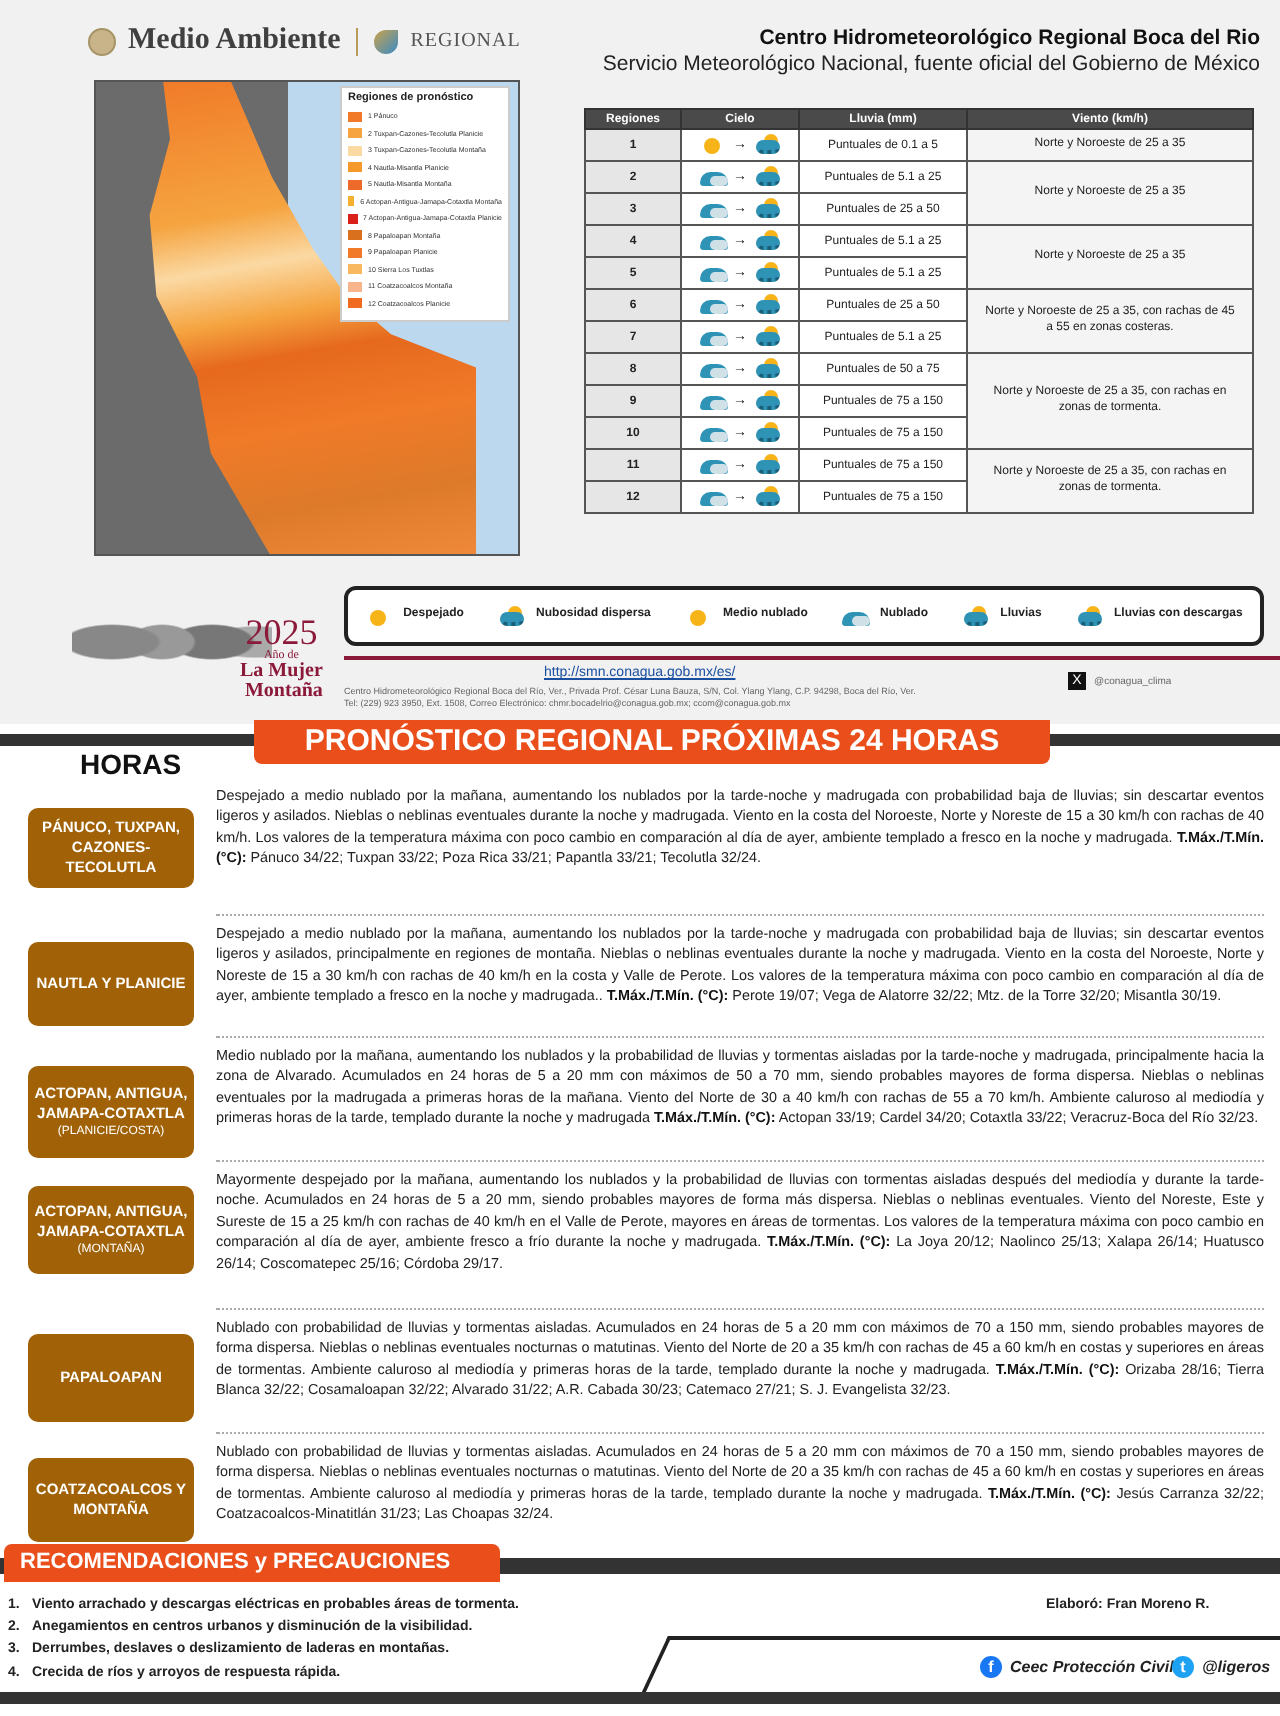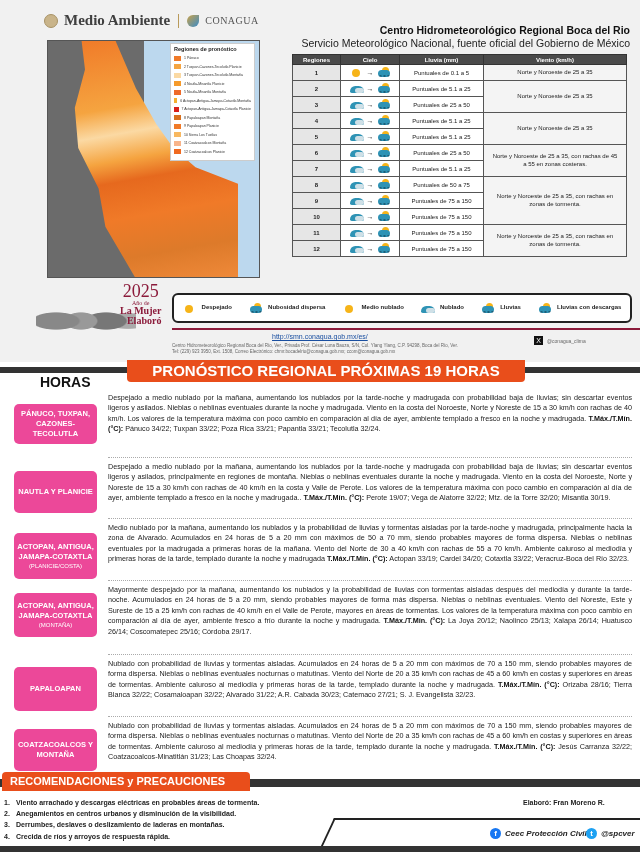--- a/index.html
+++ b/index.html
@@ -8,21 +8,21 @@
 
   .top { position: absolute; left: 0; top: 0; width: 640px; height: 362px; background: #f1f1f1; }
 
   .logo { position: absolute; left: 44px; top: 12px; display: flex; align-items: center; gap: 6px; }
   .logo .seal { width: 14px; height: 14px; border-radius: 50%; background: #c9b48a; border: 1px solid #a89366; }
   .logo .ma { font-family: "Liberation Serif", serif; font-weight: bold; font-size: 15px; color: #404040; }
   .logo .sep { width: 1px; height: 14px; background: #b99a5a; margin: 0 2px; }
   .logo .cg-ic { width: 12px; height: 12px; border-radius: 50% 0 50% 50%; background: linear-gradient(135deg,#c9a24a,#3a8bc7); }
   .logo .cg { font-family: "Liberation Serif", serif; font-size: 10px; color: #555; letter-spacing: .5px; }
 
-  .hdr { position: absolute; right: 10px; top: 13px; text-align: right; margin-top: 11px; }
+  .hdr { position: absolute; right: 10px; top: 13px; text-align: right; }
   .hdr .t1 { font-weight: bold; font-size: 10.5px; color: #111; }
   .hdr .t2 { font-size: 10.5px; color: #222; margin-top: 1px; }
 
   .map { position: absolute; left: 47px; top: 40px; width: 213px; height: 238px; background: #6b6b6b; border: 1px solid #555; overflow: hidden; }
   .map .sea { position: absolute; right: 0; top: 0; width: 115px; height: 100%; background: #bcd8ee; }
   .map .land { position: absolute; left: 20px; top: 0; width: 170px; height: 238px;
     background: linear-gradient(170deg, #f07a28 0%, #f5a440 28%, #fbd9a3 38%, #f5a440 48%, #e6691e 56%, #f07a28 70%, #dd7a2a 85%, #f08a3a 100%);
     clip-path: polygon(8% 0, 28% 0, 40% 20%, 52% 35%, 62% 45%, 75% 53%, 100% 60%, 100% 100%, 40% 100%, 22% 78%, 18% 62%, 6% 45%, 4% 28%, 10% 12%); }
   .legend { position: absolute; left: 122px; top: 2px; width: 85px; height: 118px; background: #fff; padding: 2px 3px; border: 1px solid #ccc; }
   .legend .lt { font-size: 5.5px; font-weight: bold; color: #222; margin-bottom: 2px; }
@@ -41,41 +41,41 @@
   .ic { display: inline-block; position: relative; width: 14px; height: 11px; }
   .ic.sun::before { content: ""; position: absolute; left: 2px; top: 2px; width: 8px; height: 8px; border-radius: 50%; background: #f6b419; }
   .ic.cloud::before { content: ""; position: absolute; left: 0; top: 3px; width: 14px; height: 7px; border-radius: 6px 6px 2px 2px; background: #2f93b5; }
   .ic.cloud::after { content: ""; position: absolute; left: 5px; top: 5px; width: 9px; height: 5px; border-radius: 4px; background: #cfe0e7; }
   .ic.rain::before { content: ""; position: absolute; left: 5px; top: 0; width: 7px; height: 7px; border-radius: 50%; background: #f6b419; }
   .ic.rain::after { content: ""; position: absolute; left: 1px; top: 3px; width: 12px; height: 5px; border-radius: 5px; background: #2f93b5; border-bottom: 2px dotted #1b5f7a; }
   .arrow { font-size: 7px; color: #111; }
 
   .mujer { position: absolute; left: 36px; top: 292px; width: 100px; height: 58px;
     background: radial-gradient(ellipse at 20% 50%, #888 0 20%, transparent 22%), radial-gradient(ellipse at 45% 50%, #999 0 20%, transparent 22%), radial-gradient(ellipse at 70% 50%, #777 0 20%, transparent 22%), radial-gradient(ellipse at 92% 50%, #aaa 0 18%, transparent 20%); }
-  .year { position: absolute; left: 120px; top: 282px; text-align: center; color: #8b1a3a; font-family: "Liberation Serif", serif; line-height: 1; }
+  .year { position: absolute; left: 120px; top: 307px; text-align: center; color: #8b1a3a; font-family: "Liberation Serif", serif; line-height: 1; }
   .year .y { font-size: 18px; }
   .year .a { font-size: 6px; }
   .year .m { font-size: 10px; font-weight: bold; text-align: right; }
 
   .sky-legend { position: absolute; left: 172px; top: 293px; width: 460px; height: 30px; border: 2px solid #222; border-radius: 6px; background: #fff; display: flex; align-items: center; justify-content: space-around; }
   .sl-item { display: flex; align-items: center; gap: 5px; }
   .sl-item .lab { font-size: 6px; font-weight: bold; text-align: center; line-height: 1.2; color: #222; }
 
   .redline { position: absolute; left: 172px; top: 328px; width: 468px; height: 2px; background: #8b1a3a; }
   .url { position: absolute; left: 272px; top: 333px; font-size: 7px; color: #1a4fa0; text-decoration: underline; }
   .addr { position: absolute; left: 172px; top: 343px; font-size: 4.5px; color: #666; line-height: 1.3; width: 360px; }
   .xhandle { position: absolute; left: 534px; top: 336px; display: flex; align-items: center; gap: 4px; }
   .xhandle .xb { width: 9px; height: 9px; background: #111; color: #fff; font-size: 7px; text-align: center; line-height: 9px; }
   .xhandle .xt { font-size: 5px; color: #666; }
 
   .banner-bar { position: absolute; left: 0; top: 367px; width: 640px; height: 6px; background: #333; }
   .banner { position: absolute; left: 127px; top: 360px; width: 398px; height: 22px; background: #e94e1b; border-radius: 0 0 4px 4px; color: #fff; font-weight: bold; font-size: 15px; text-align: center; line-height: 22px; }
 
   .cuenca { position: absolute; left: 40px; top: 374px; font-weight: bold; font-size: 14px; color: #111; }
-  .bname { position: absolute; left: 14px; width: 83px; background: #ec4899; color: #fff; font-weight: bold; font-size: 7.5px; text-align: center; border-radius: 5px; display: flex; flex-direction: column; justify-content: center; line-height: 1.35; }
+  .bname { position: absolute; left: 14px; width: 83px; background: #a16207; color: #fff; font-weight: bold; font-size: 7.5px; text-align: center; border-radius: 5px; display: flex; flex-direction: column; justify-content: center; line-height: 1.35; }
   .bname .sub { font-size: 6px; font-weight: normal; }
   .btext { position: absolute; left: 108px; width: 524px; font-size: 7.2px; line-height: 1.45; text-align: justify; color: #222; }
   .btext b { font-weight: bold; color: #111; }
   .dots { position: absolute; left: 108px; width: 524px; border-top: 1px dotted #aaa; }
 
   .rec-bar { position: absolute; left: 0; top: 779px; width: 640px; height: 8px; background: #333; }
   .rec { position: absolute; left: 2px; top: 772px; width: 248px; height: 19px; background: #e94e1b; color: #fff; font-weight: bold; font-size: 11px; line-height: 19px; padding-left: 8px; border-radius: 4px 4px 0 0; }
 
   .recs { position: absolute; left: 4px; top: 797px; font-size: 7px; font-weight: bold; color: #222; line-height: 1.6; list-style: none; }
   .recs li span.n { display: inline-block; width: 12px; }
@@ -90,21 +90,21 @@
 </head>
 <body>
 
 <div class="top">
 
   <div class="logo">
     <span class="seal"></span>
     <span class="ma">Medio Ambiente</span>
     <span class="sep"></span>
     <span class="cg-ic"></span>
-    <span class="cg">CONAGUA</span>
+    <span class="cg">REGIONAL</span>
   </div>
 
   <div class="hdr">
     <div class="t1">Centro Hidrometeorológico Regional Boca del Rio</div>
     <div class="t2">Servicio Meteorológico Nacional, fuente oficial del Gobierno de México</div>
   </div>
 
   <div class="map">
     <div class="sea"></div>
     <div class="land"></div>
@@ -312,21 +312,21 @@
           <td class="rain">Puntuales de 75 a 150</td>
         </tr>
       </tbody>
   </table>
 
   <div class="mujer"></div>
   <div class="year">
     <div class="y">2025</div>
     <div class="a">Año de</div>
     <div class="m">La Mujer</div>
-    <div class="m">Elaboró</div>
+    <div class="m">Montaña</div>
   </div>
 
   <div class="sky-legend">
     <div class="sl-item">
       <span class="ic sun"></span>
       <span class="lab">Despejado</span>
     </div>
     <div class="sl-item">
       <span class="ic rain" style="--x:0"></span>
       <span class="lab">Nubosidad dispersa</span>
@@ -355,21 +355,21 @@
     <div>Centro Hidrometeorológico Regional Boca del Río, Ver., Privada Prof. César Luna Bauza, S/N, Col. Ylang Ylang, C.P. 94298, Boca del Río, Ver.</div>
     <div>Tel: (229) 923 3950, Ext. 1508, Correo Electrónico: chmr.bocadelrio@conagua.gob.mx; ccom@conagua.gob.mx</div>
   </div>
   <div class="xhandle">
     <span class="xb">X</span>
     <span class="xt">@conagua_clima</span>
   </div>
 </div>
 
 <div class="banner-bar"></div>
-<div class="banner">PRONÓSTICO REGIONAL PRÓXIMAS 19 HORAS</div>
+<div class="banner">PRONÓSTICO REGIONAL PRÓXIMAS 24 HORAS</div>
 <div class="cuenca">HORAS</div>
 
 <div id="basins">
     <div class="bname" style="top: 404px; height: 40px;">
       <span>PÁNUCO, TUXPAN, CAZONES-TECOLUTLA</span>
     </div>
     <div class="btext" style="top: 393px;"><span>Despejado a medio nublado por la mañana, aumentando los nublados por la tarde-noche y madrugada con probabilidad baja de lluvias; sin descartar eventos ligeros y asilados. Nieblas o neblinas eventuales durante la noche y madrugada. Viento en la costa del Noroeste, Norte y Noreste de 15 a 30 km/h con rachas de 40 km/h. Los valores de la temperatura máxima con poco cambio en comparación al día de ayer, ambiente templado a fresco en la noche y madrugada.</span> <b>T.Máx./T.Mín. (°C):</b> <span>Pánuco 34/22; Tuxpan 33/22; Poza Rica 33/21; Papantla 33/21; Tecolutla 32/24.</span></div>
     <div class="dots" style="top: 457px;"></div>
     <div class="bname" style="top: 471px; height: 42px;">
       <span>NAUTLA Y PLANICIE</span>
@@ -409,15 +409,15 @@
 </ol>
 <div class="elab">Elaboró: Fran Moreno R.</div>
 
 <div class="footer-shape"></div>
 <div class="social" style="left:490px;">
   <span class="ci">f</span>
   <span>Ceec Protección Civil</span>
 </div>
 <div class="social" style="left:586px;">
   <span class="ci tw">t</span>
-  <span>@spcver</span>
+  <span>@ligeros</span>
 </div>
 <div class="foot-bar"></div>
 
 </body></html>

